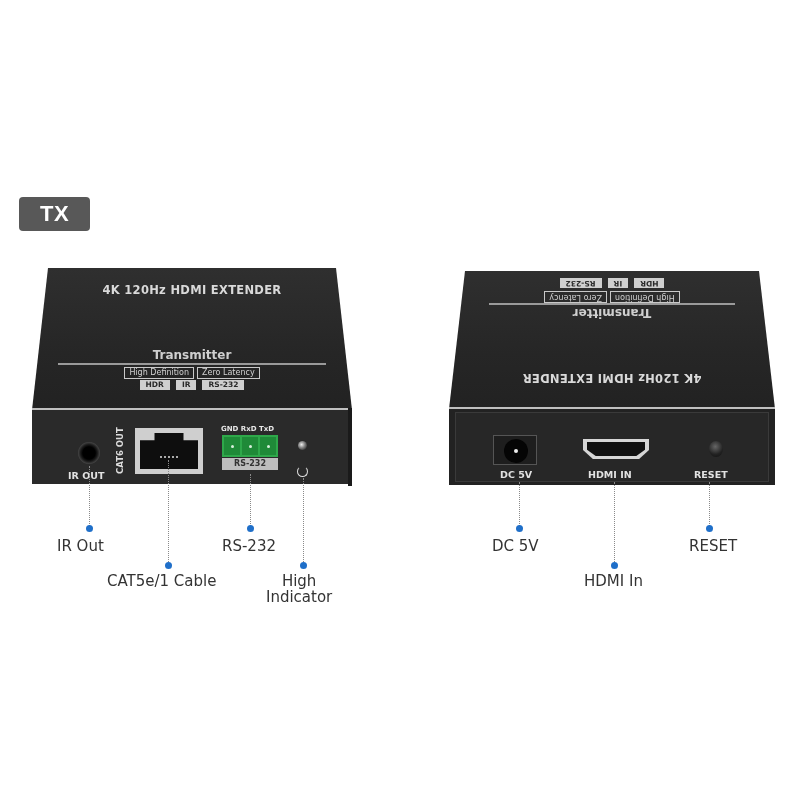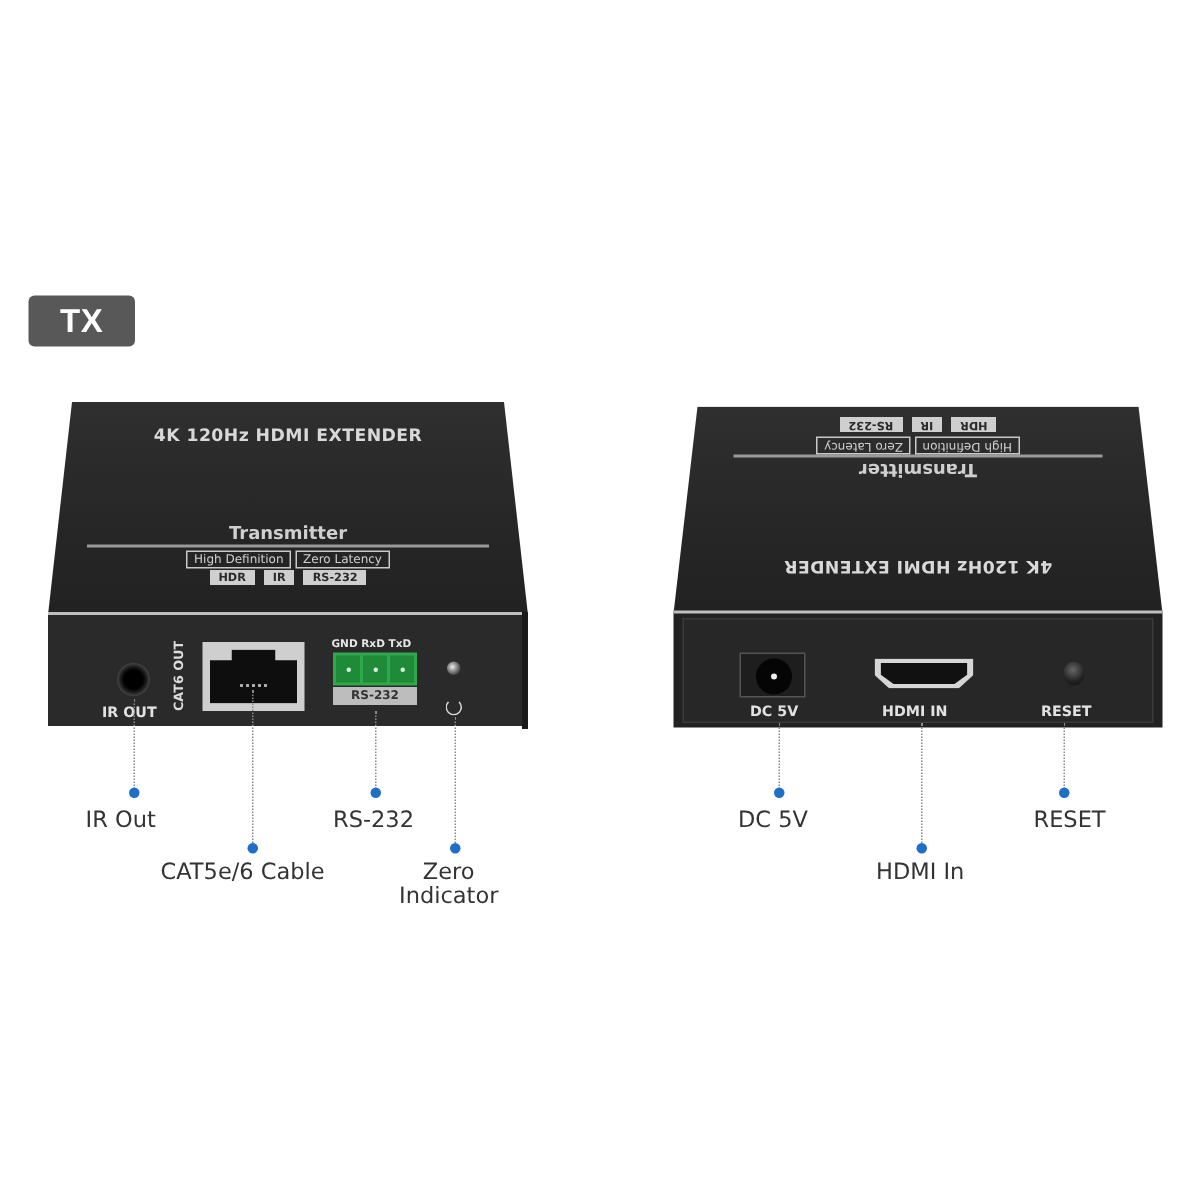--- a/index.html
+++ b/index.html
@@ -209,30 +209,30 @@
     <div class="led"></div>
     <div class="power-icon"></div>
   </div>
 
   <div class="leader" style="left:89px; top:466px; height:62px;"></div>
   <div class="dot" style="left:86px; top:525px;"></div>
   <div class="callout" style="left:57px; top:538px;">IR Out</div>
 
   <div class="leader" style="left:168px; top:460px; height:104px;"></div>
   <div class="dot" style="left:165px; top:562px;"></div>
-  <div class="callout" style="left:107px; top:573px;">CAT5e/6 Cable</div>
+  <div class="callout" style="left:107px; top:573px;">CAT5e/1 Cable</div>
 
   <div class="leader" style="left:250px; top:474px; height:54px;"></div>
   <div class="dot" style="left:247px; top:525px;"></div>
   <div class="callout" style="left:222px; top:538px;">RS-232</div>
 
   <div class="leader" style="left:303px; top:478px; height:86px;"></div>
   <div class="dot" style="left:300px; top:562px;"></div>
   <div class="callout" style="left:266px; top:573px;">
-    <div>Zero</div>
+    <div>High</div>
     <div>Indicator</div>
   </div>
 </div>
 
 <div>
   <div class="dev-top-right">
     <div class="title flip">4K 120Hz HDMI EXTENDER</div>
     <div class="sub flip">Transmitter</div>
     <div class="rule"></div>
     <div class="feat-row row1 flip">

